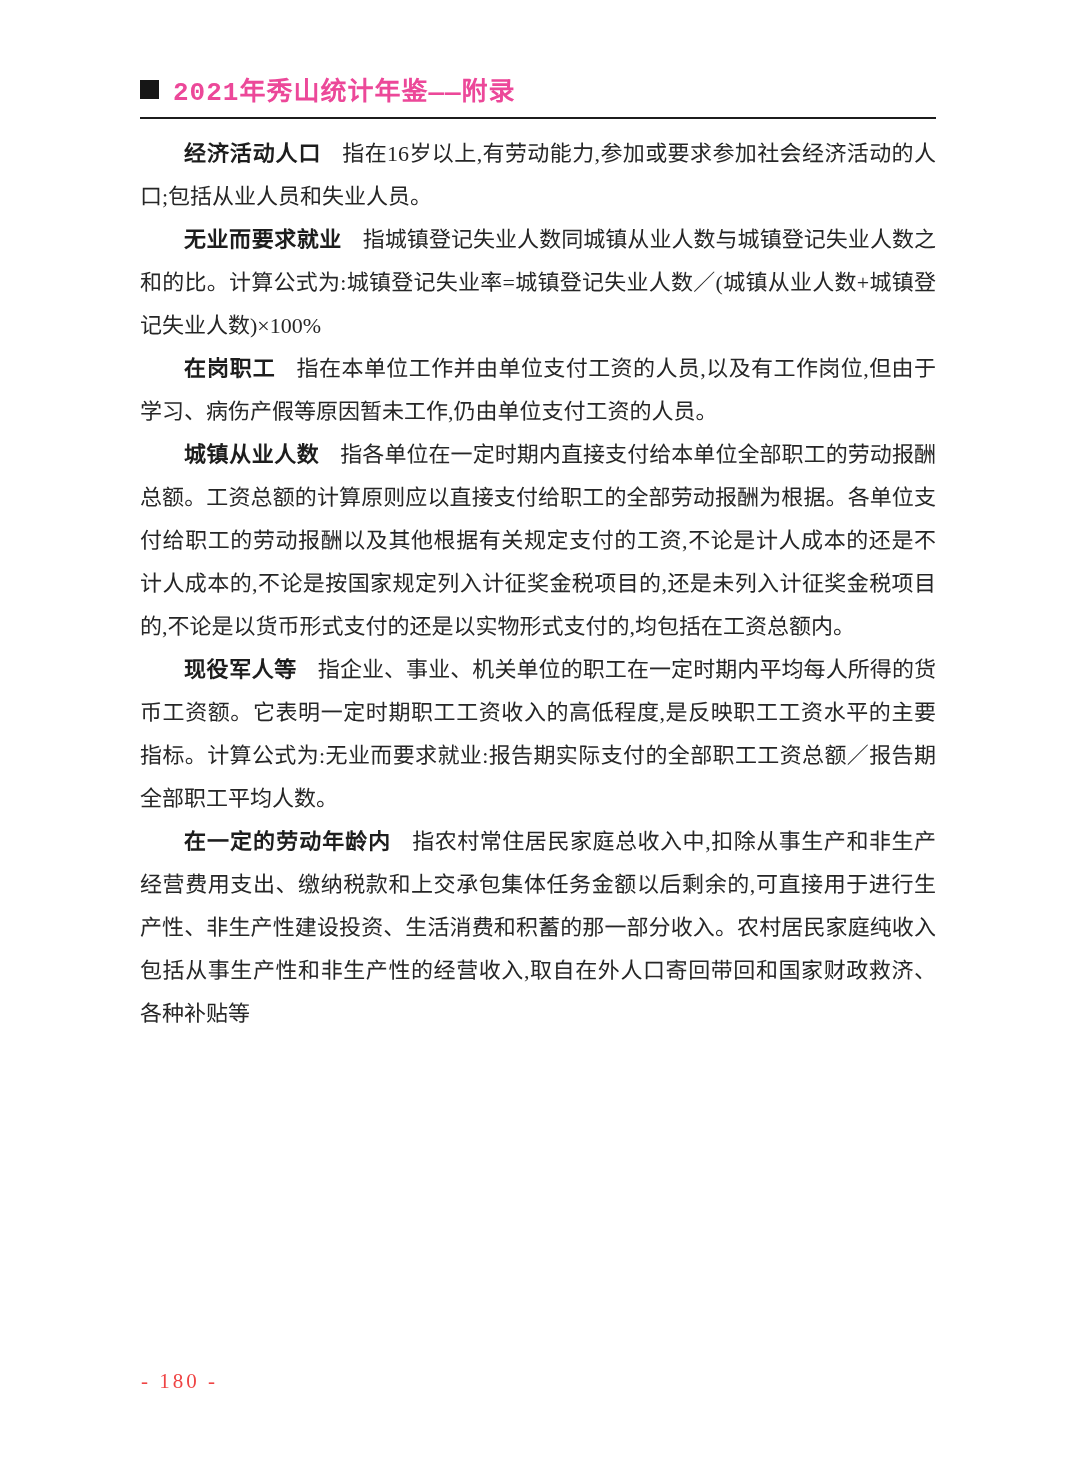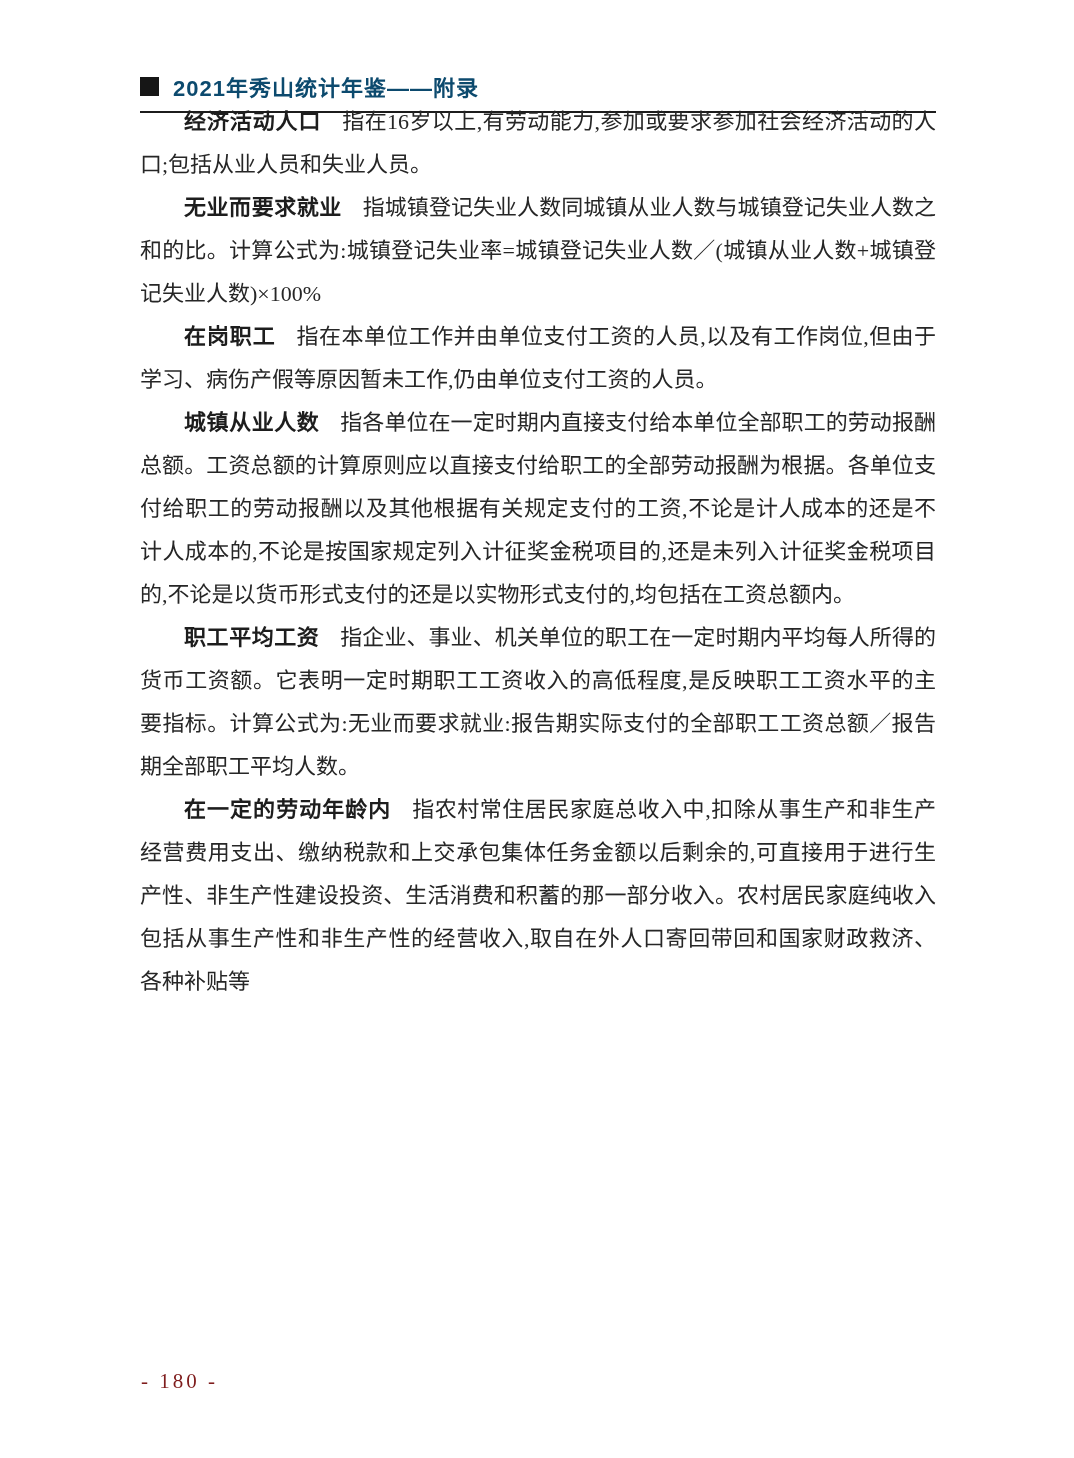--- a/index.html
+++ b/index.html
@@ -27,31 +27,31 @@
     padding-bottom: 9px;
     border-bottom: 2px solid #1c1c1c;
   }
   .header-square {
     width: 19px;
     height: 19px;
     background: #161616;
     flex: 0 0 auto;
   }
   .header-title {
-    font-family: Liberation Sans, sans-serif;
+    font-family: Liberation Mono, monospace;
     font-weight: 700;
-    font-size: 22px;
+    font-size: 26px;
     letter-spacing: 1px;
-    color: #0c4a6e;
+    color: #ec4899;
     white-space: nowrap;
   }
   .content {
     position: absolute;
     left: 140px;
-    top: 100px;
+    top: 132px;
     width: 796px;
     font-size: 22px;
     line-height: 43px;
     text-align: justify;
     text-justify: inter-ideograph;
     color: #262626;
   }
   .content p {
     margin: 0;
     padding: 0;
@@ -62,21 +62,21 @@
     font-weight: 700;
     color: #1d1d1d;
     margin-right: 0.95em;
     letter-spacing: 0.5px;
   }
   .footer {
     position: absolute;
     left: 141px;
     top: 1369px;
     font-size: 21px;
-    color: #7f1d1d;
+    color: #ef4444;
     letter-spacing: 3px;
   }
 </style>
 </head>
 <body>
 
 <div class="page">
 
   <div class="header">
     <div class="header-square"></div>
@@ -87,21 +87,21 @@
   <p><span class="term">经济活动人口</span><span>指在16岁以上,有劳动能力,参加或要求参加社会经济活动的人口;包括从业人员和失业人员。</span></p>
 
 
 
   <p><span class="term">无业而要求就业</span><span>指城镇登记失业人数同城镇从业人数与城镇登记失业人数之和的比。计算公式为:城镇登记失业率=城镇登记失业人数／(城镇从业人数+城镇登记失业人数)×100%</span></p>
 
   <p><span class="term">在岗职工</span><span>指在本单位工作并由单位支付工资的人员,以及有工作岗位,但由于学习、病伤产假等原因暂未工作,仍由单位支付工资的人员。</span></p>
 
   <p><span class="term">城镇从业人数</span><span>指各单位在一定时期内直接支付给本单位全部职工的劳动报酬总额。工资总额的计算原则应以直接支付给职工的全部劳动报酬为根据。各单位支付给职工的劳动报酬以及其他根据有关规定支付的工资,不论是计人成本的还是不计人成本的,不论是按国家规定列入计征奖金税项目的,还是未列入计征奖金税项目的,不论是以货币形式支付的还是以实物形式支付的,均包括在工资总额内。</span></p>
 
-  <p><span class="term">职工平均工资</span><span>指企业、事业、机关单位的职工在一定时期内平均每人所得的货币工资额。它表明一定时期职工工资收入的高低程度,是反映职工工资水平的主要指标。计算公式为:无业而要求就业:报告期实际支付的全部职工工资总额／报告期全部职工平均人数。</span></p>
+  <p><span class="term">现役军人等</span><span>指企业、事业、机关单位的职工在一定时期内平均每人所得的货币工资额。它表明一定时期职工工资收入的高低程度,是反映职工工资水平的主要指标。计算公式为:无业而要求就业:报告期实际支付的全部职工工资总额／报告期全部职工平均人数。</span></p>
 
 
   <p><span class="term">在一定的劳动年龄内</span><span>指农村常住居民家庭总收入中,扣除从事生产和非生产经营费用支出、缴纳税款和上交承包集体任务金额以后剩余的,可直接用于进行生产性、非生产性建设投资、生活消费和积蓄的那一部分收入。农村居民家庭纯收入包括从事生产性和非生产性的经营收入,取自在外人口寄回带回和国家财政救济、各种补贴等</span></p>
 </div>
 
   <div class="footer">- 180 -</div>
 
 </div>
 
 </body></html>

